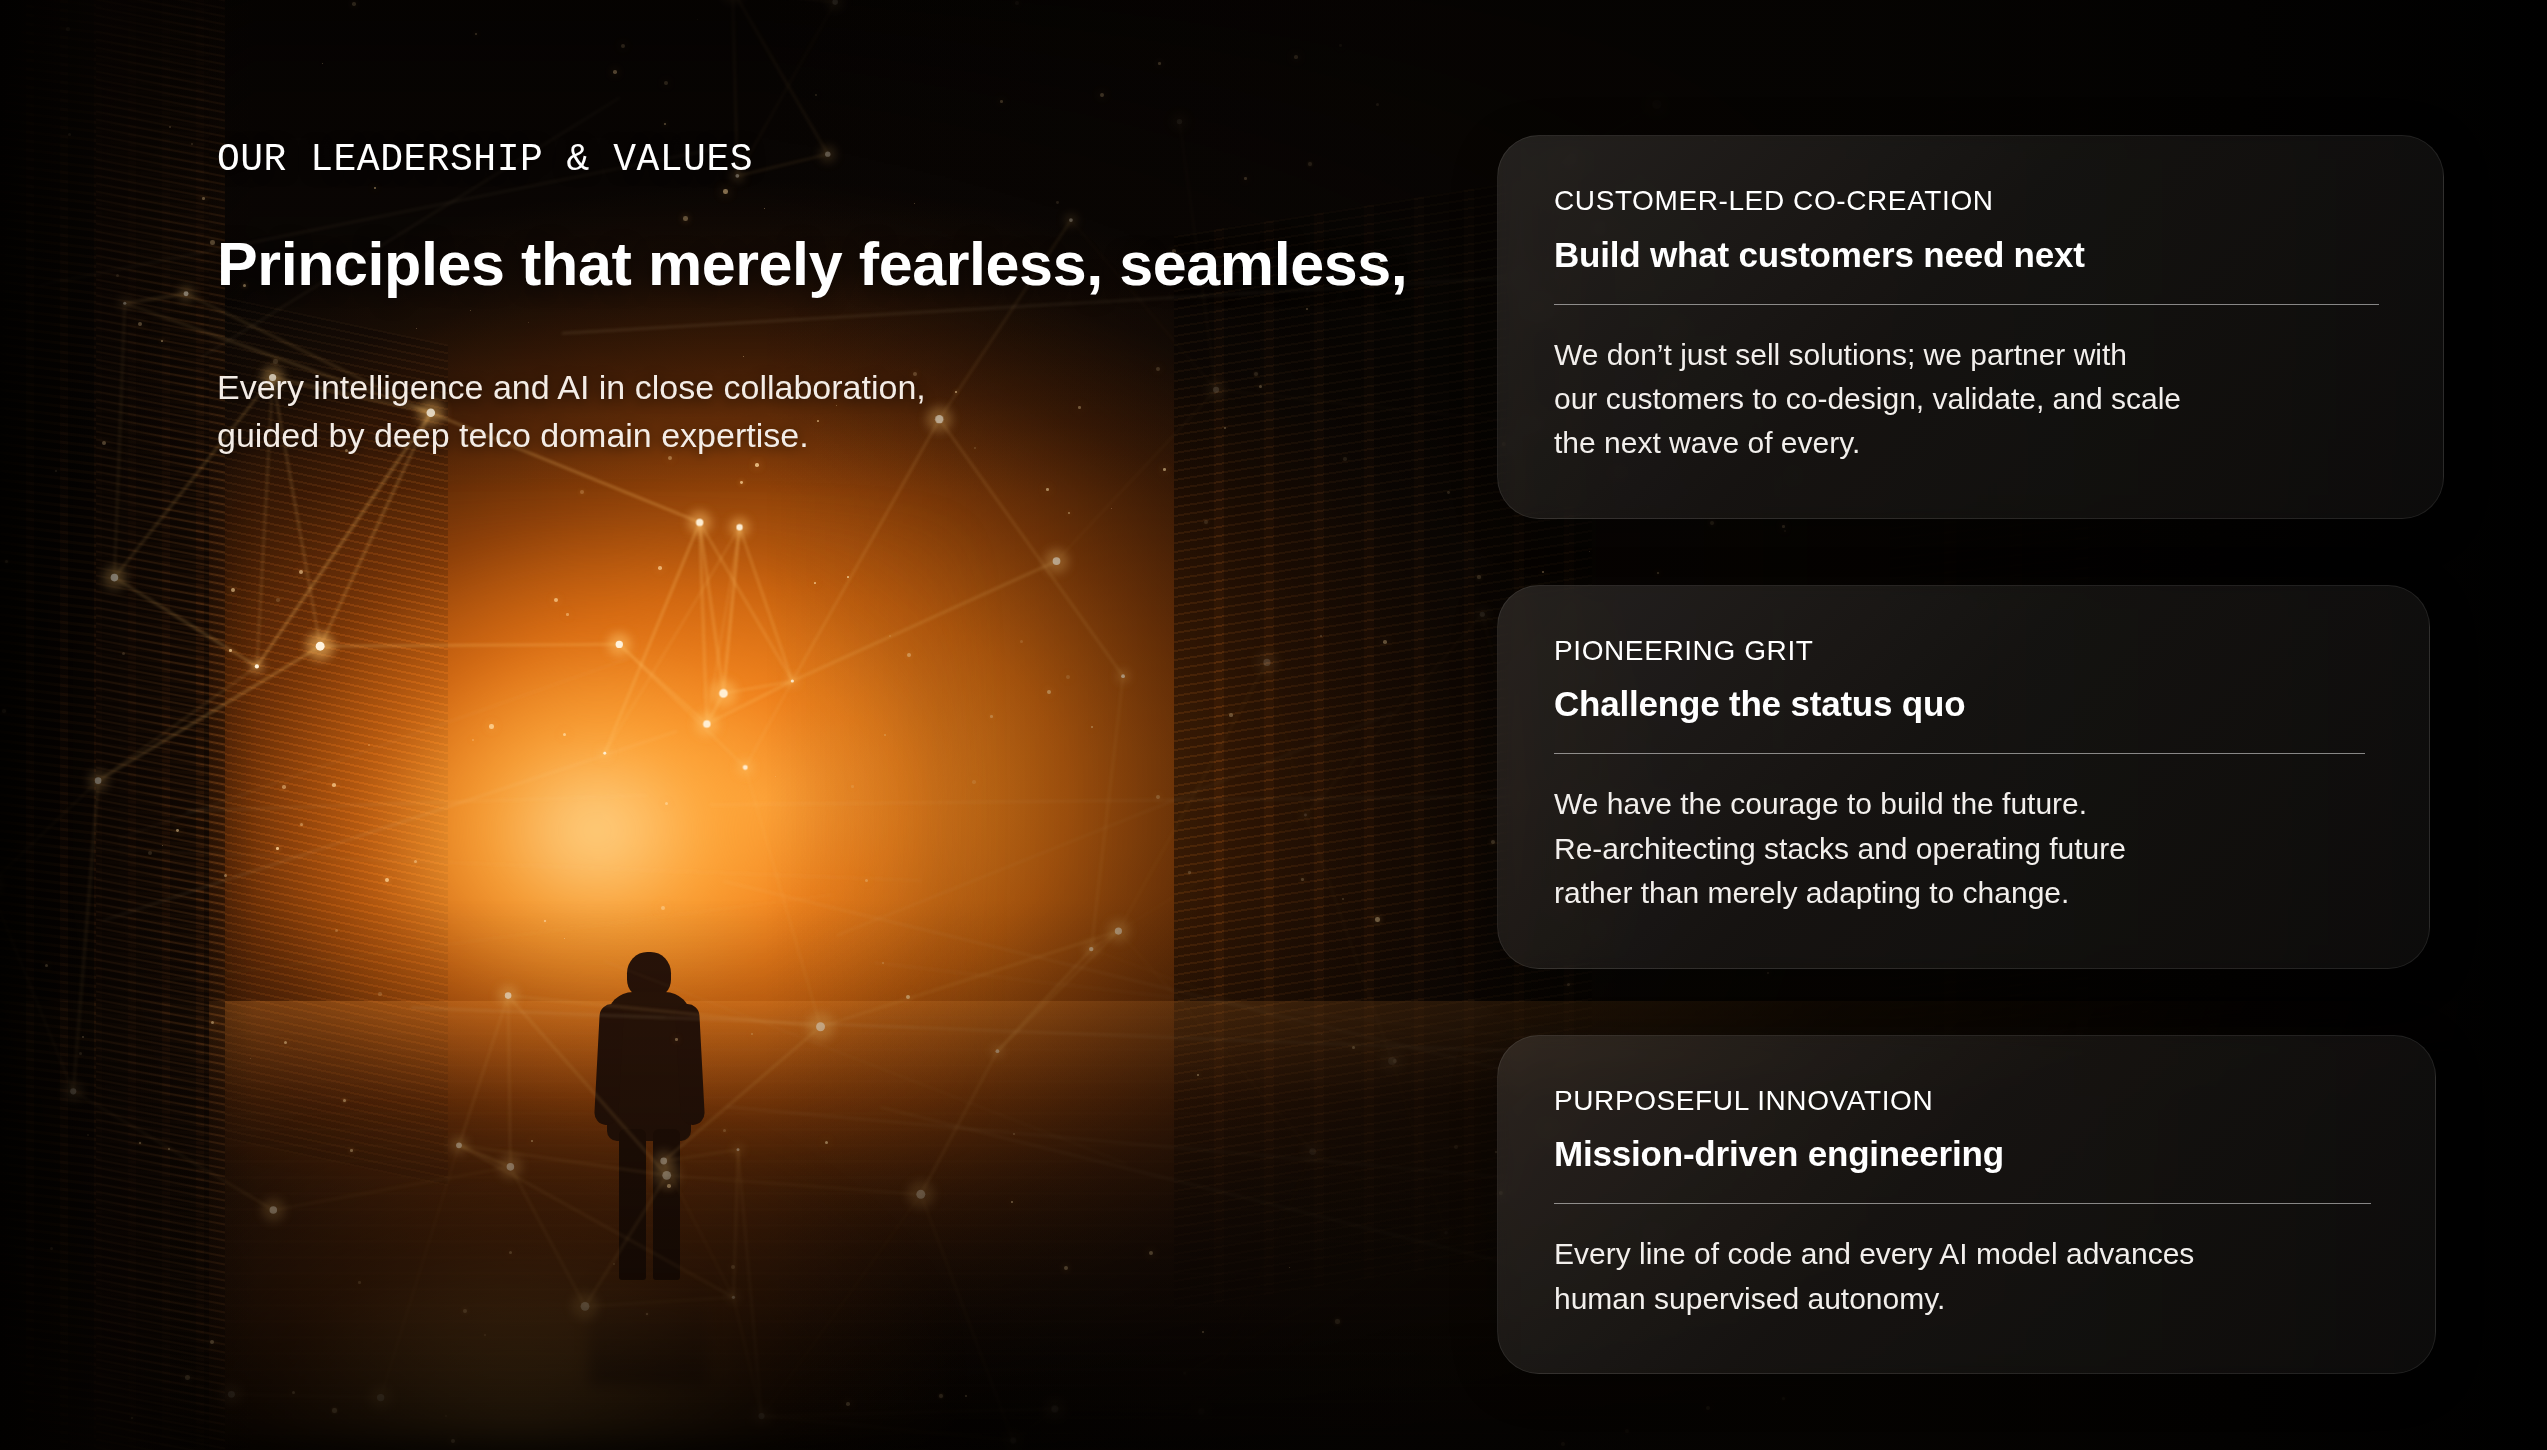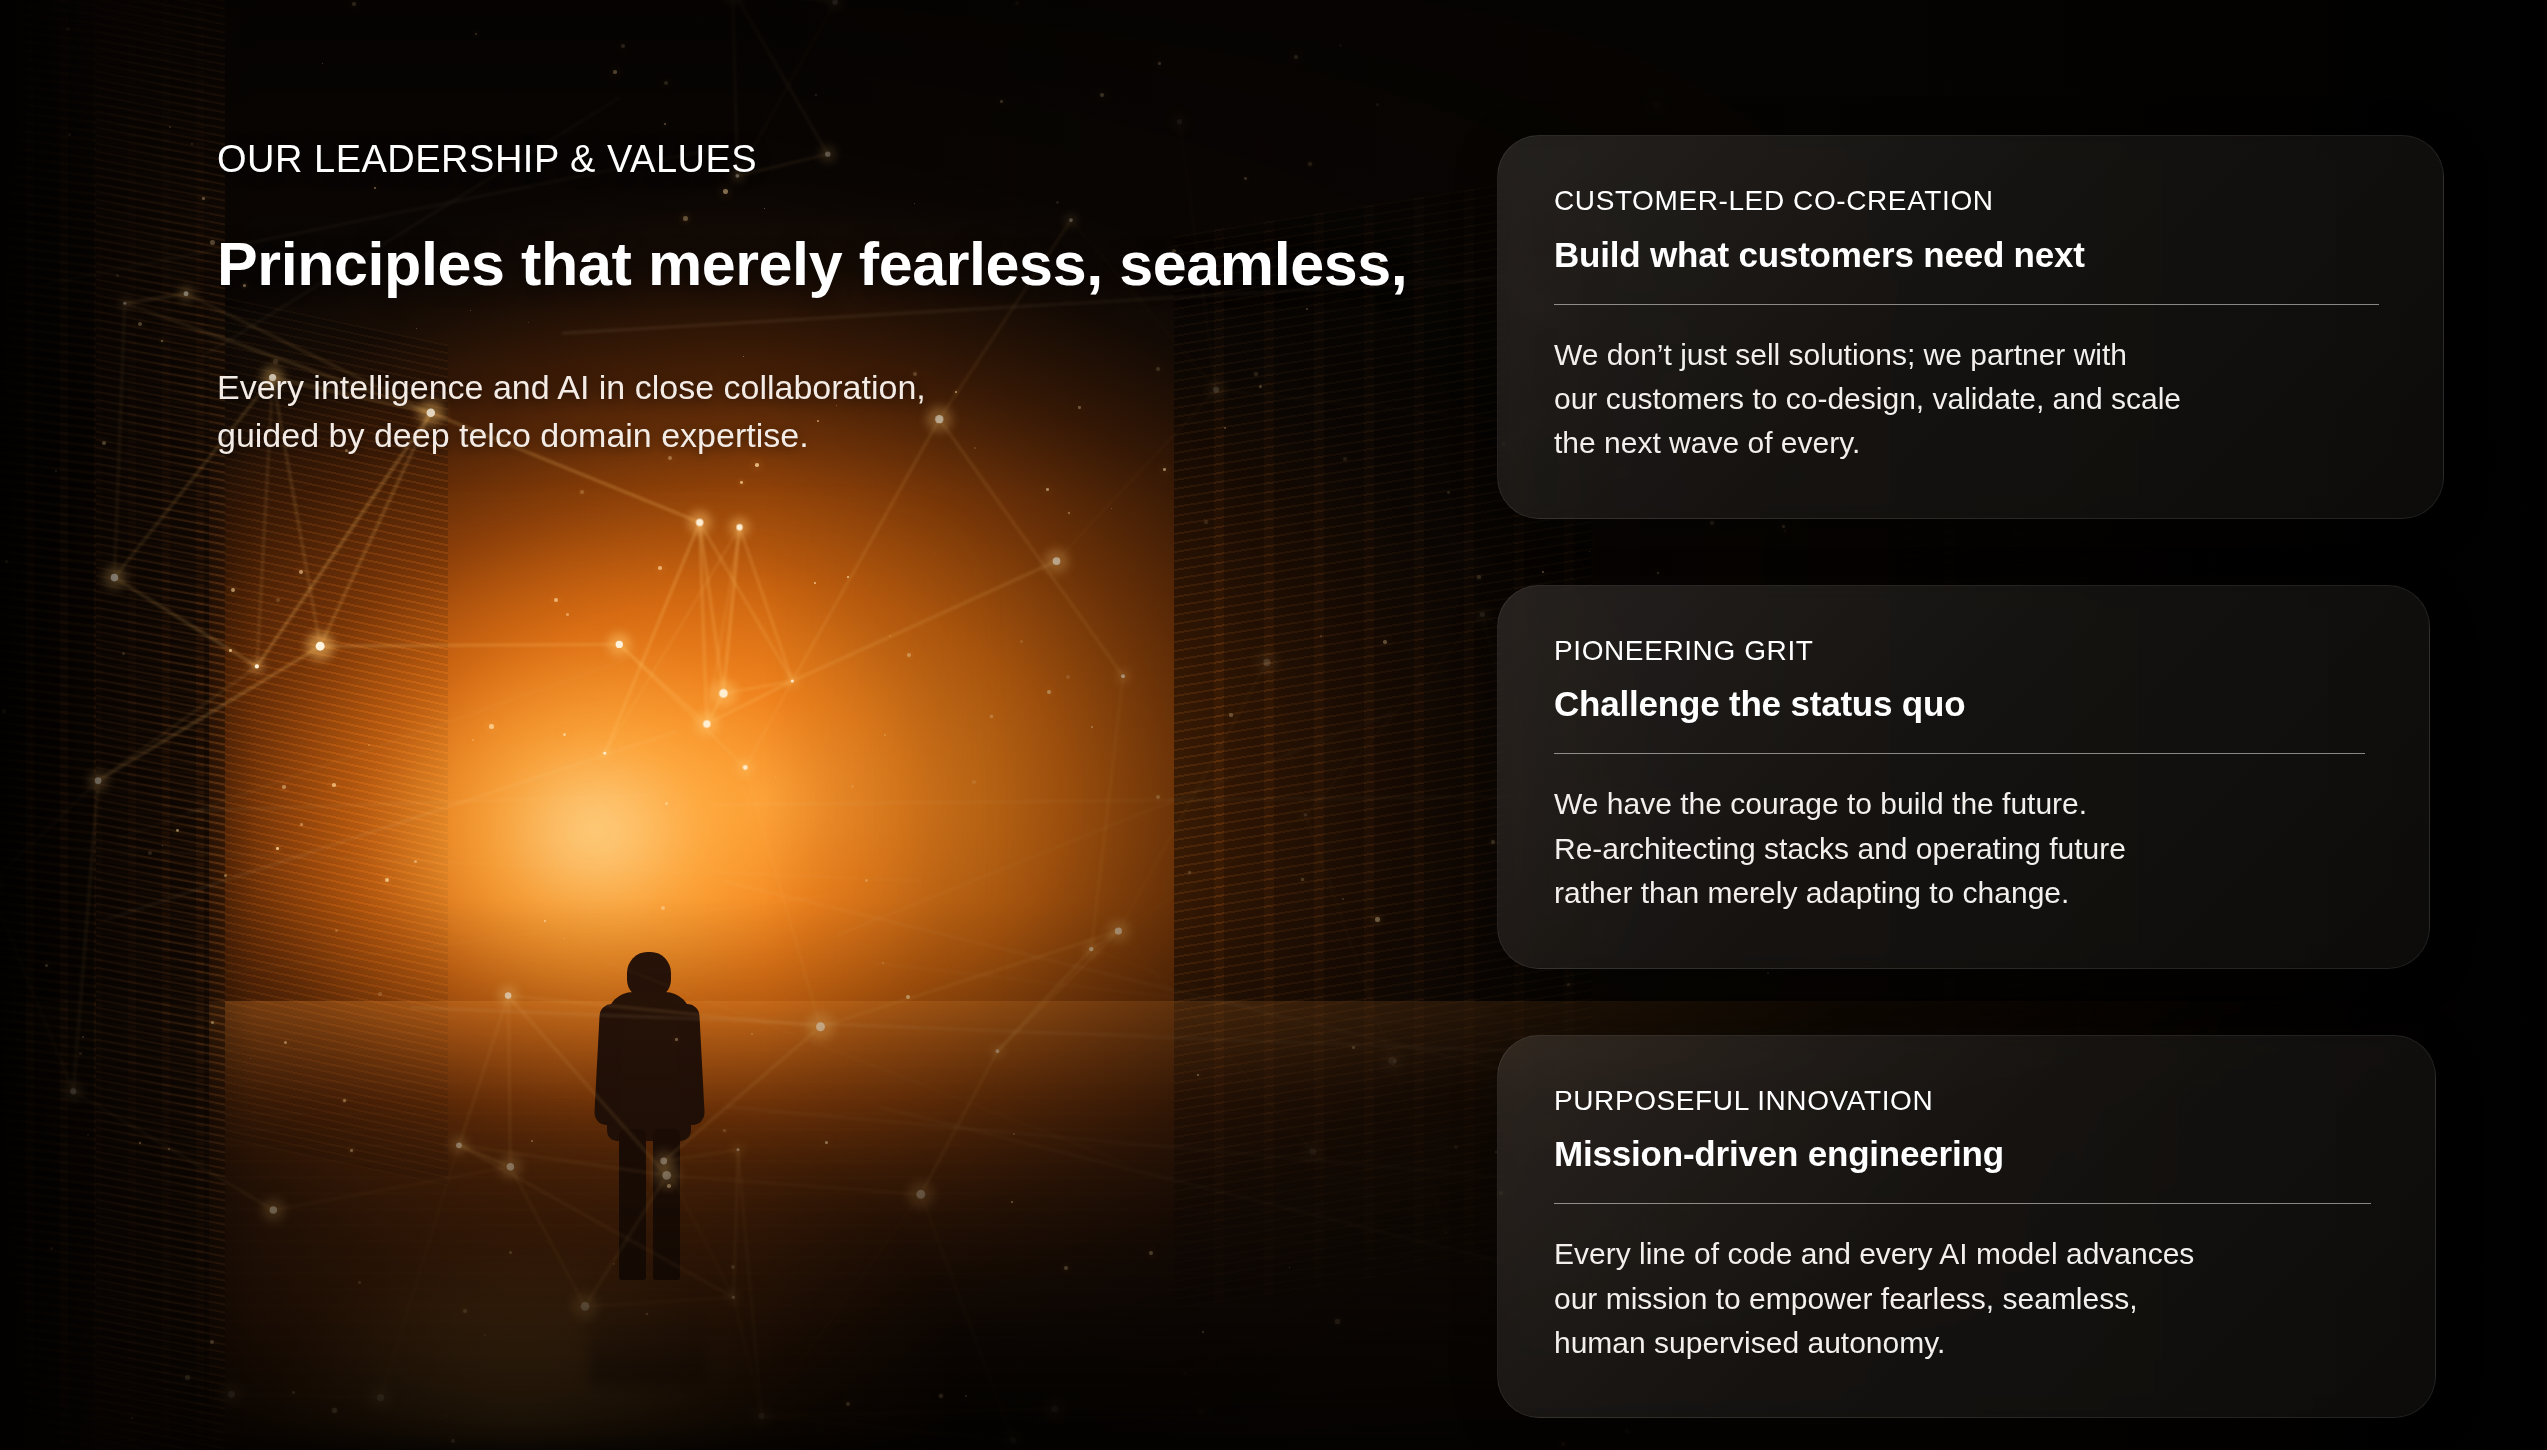--- a/index.html
+++ b/index.html
@@ -135,20 +135,21 @@
 
   
   .left-col {
     position:absolute; left:217px; top:137px; width:1234px;
     z-index:6;
   }
   .eyebrow {
     font-size:38px; font-weight:400; letter-spacing:0.5px;
     color:#ffffff; line-height:1.2;
     text-shadow:0 2px 14px rgba(0,0,0,.55);
+    font-family:Liberation Mono, monospace;
   }
   .headline {
     margin-top:46px;
     font-size:61px; font-weight:700; line-height:1.18;
     color:#ffffff; letter-spacing:-0.4px; max-width:1224px;
     text-shadow:0 3px 18px rgba(0,0,0,.5);
   }
   .subcopy {
     margin-top:62px;
     font-size:34px; font-weight:400; line-height:1.42;
@@ -748,20 +749,19 @@
           <span class="ln">rather than merely adapting to change.</span>
         </div>
     </div>
 
     <div class="card card-3">
       <div class="c-kicker">PURPOSEFUL INNOVATION</div>
       <div class="c-title">Mission-driven engineering</div>
       <div class="c-rule"></div>
       <div class="c-body">
           <span class="ln">Every line of code and every AI model advances</span>
-          <span class="ln">our mission to empower fearless, seamless,</span>
           <span class="ln">human supervised autonomy.</span>
         </div>
     </div>
 
   </div>
 </div>
 
 
 </body></html>

